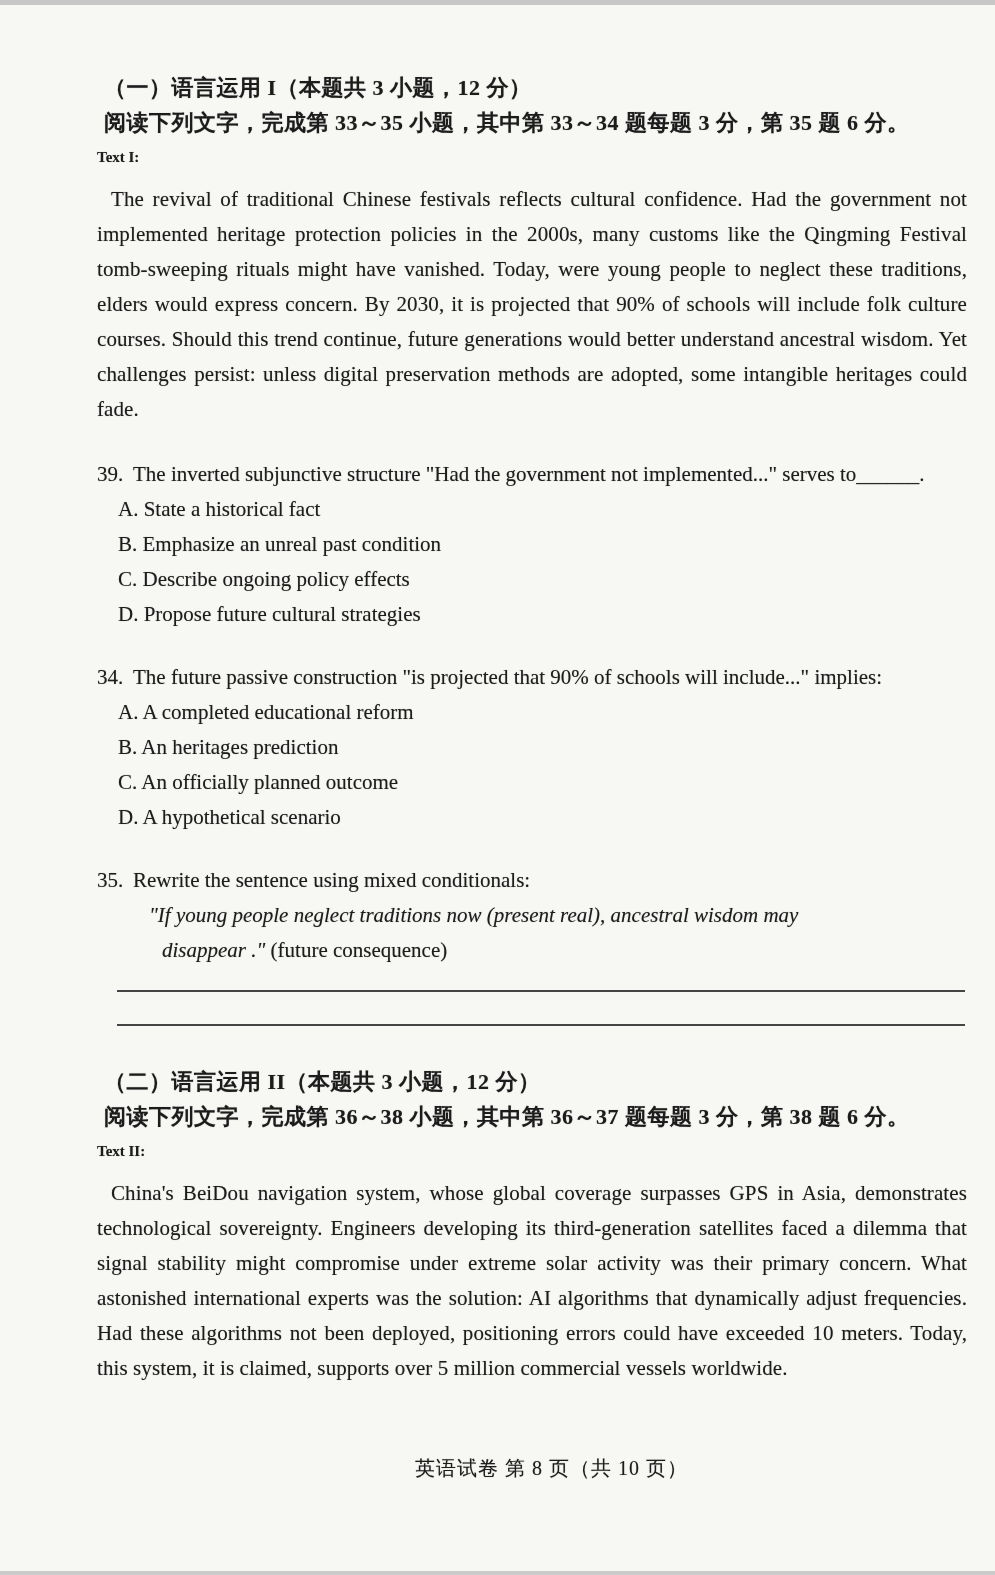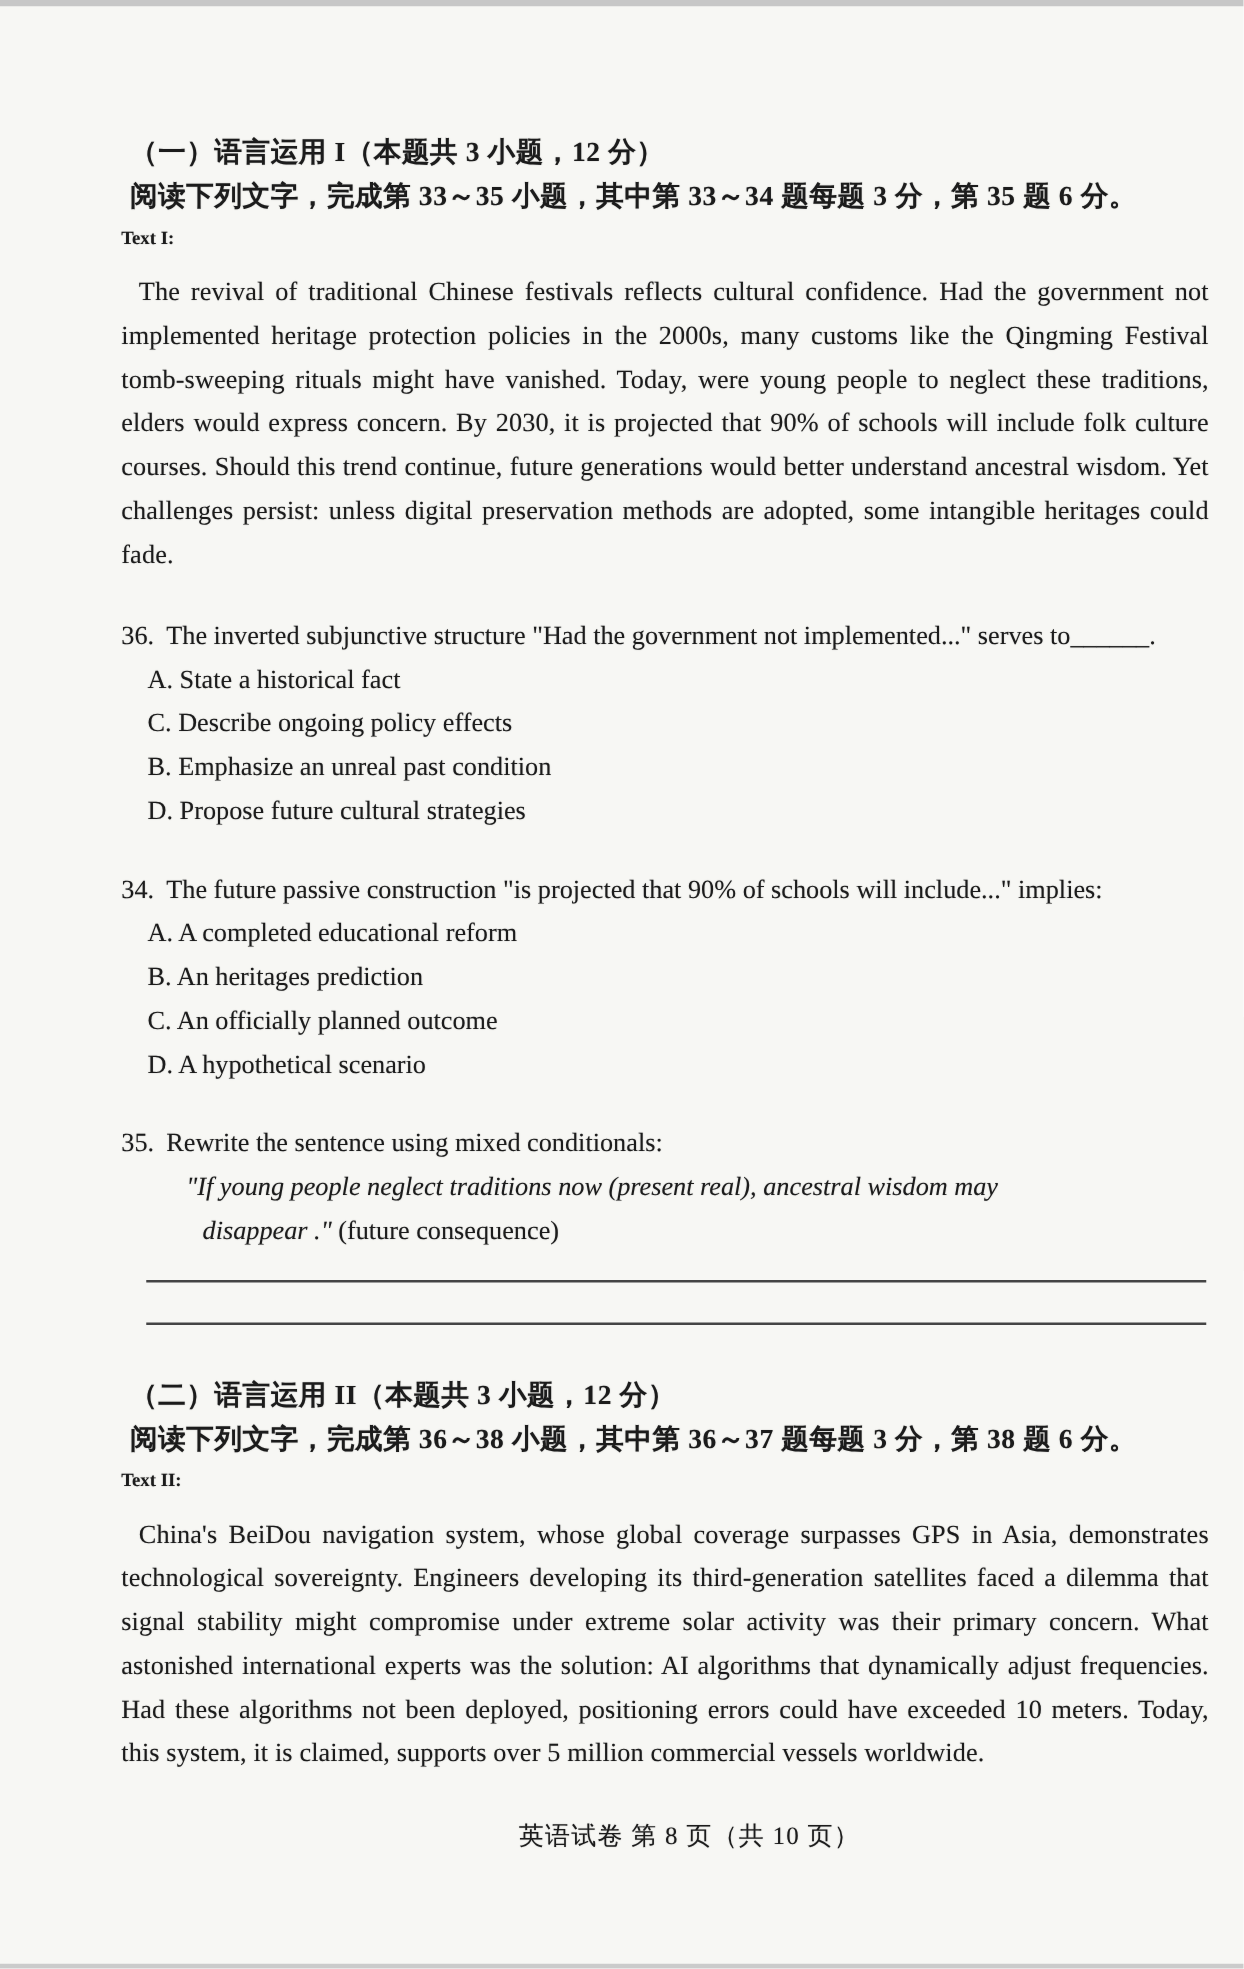--- a/index.html
+++ b/index.html
@@ -34,21 +34,21 @@
     font-size: 21px;
     line-height: 35px;
   }
 
   .cn-line {
     font-weight: 600;
     font-size: 22px;
     padding-left: 7px;
     letter-spacing: 0.5px;
   }
-  .cn-heading { margin-top: 104px; }
+  .cn-heading { margin-top: 70px; }
   .cn-heading.second { margin-top: 38px; }
 
   .text-label {
     font-weight: 700;
     font-size: 15px;
   }
 
   .passage {
     text-indent: 14px;
     margin-top: 7px;
@@ -102,26 +102,26 @@
   <div class="scan-edge top"></div>
 
   <div class="content">
 
     <div class="cn-line cn-heading">（一）语言运用 I（本题共 3 小题，12 分）</div>
     <div class="cn-line">阅读下列文字，完成第 33～35 小题，其中第 33～34 题每题 3 分，第 35 题 6 分。</div>
     <div class="text-label">Text I:</div>
     <p class="passage">The revival of traditional Chinese festivals reflects cultural confidence. Had the government not implemented heritage protection policies in the 2000s, many customs like the Qingming Festival tomb-sweeping rituals might have vanished. Today, were young people to neglect these traditions, elders would express concern. By 2030, it is projected that 90% of schools will include folk culture courses. Should this trend continue, future generations would better understand ancestral wisdom. Yet challenges persist: unless digital preservation methods are adopted, some intangible heritages could fade.</p>
 
     <div class="question q33">
-      <span class="qnum">36.</span>
+      <span class="qnum">39.</span>
       <div class="stem">The inverted subjunctive structure "Had the government not implemented..." serves to______.</div>
       <div class="options">
         <div class="option">A. State a historical fact</div>
+        <div class="option">B. Emphasize an unreal past condition</div>
         <div class="option">C. Describe ongoing policy effects</div>
-        <div class="option">B. Emphasize an unreal past condition</div>
         <div class="option">D. Propose future cultural strategies</div>
       </div>
     </div>
 
     <div class="question">
       <span class="qnum">34.</span>
       <div class="stem">The future passive construction "is projected that 90% of schools will include..." implies:</div>
       <div class="options">
         <div class="option">A. A completed educational reform</div>
         <div class="option">B. An heritages prediction</div>

